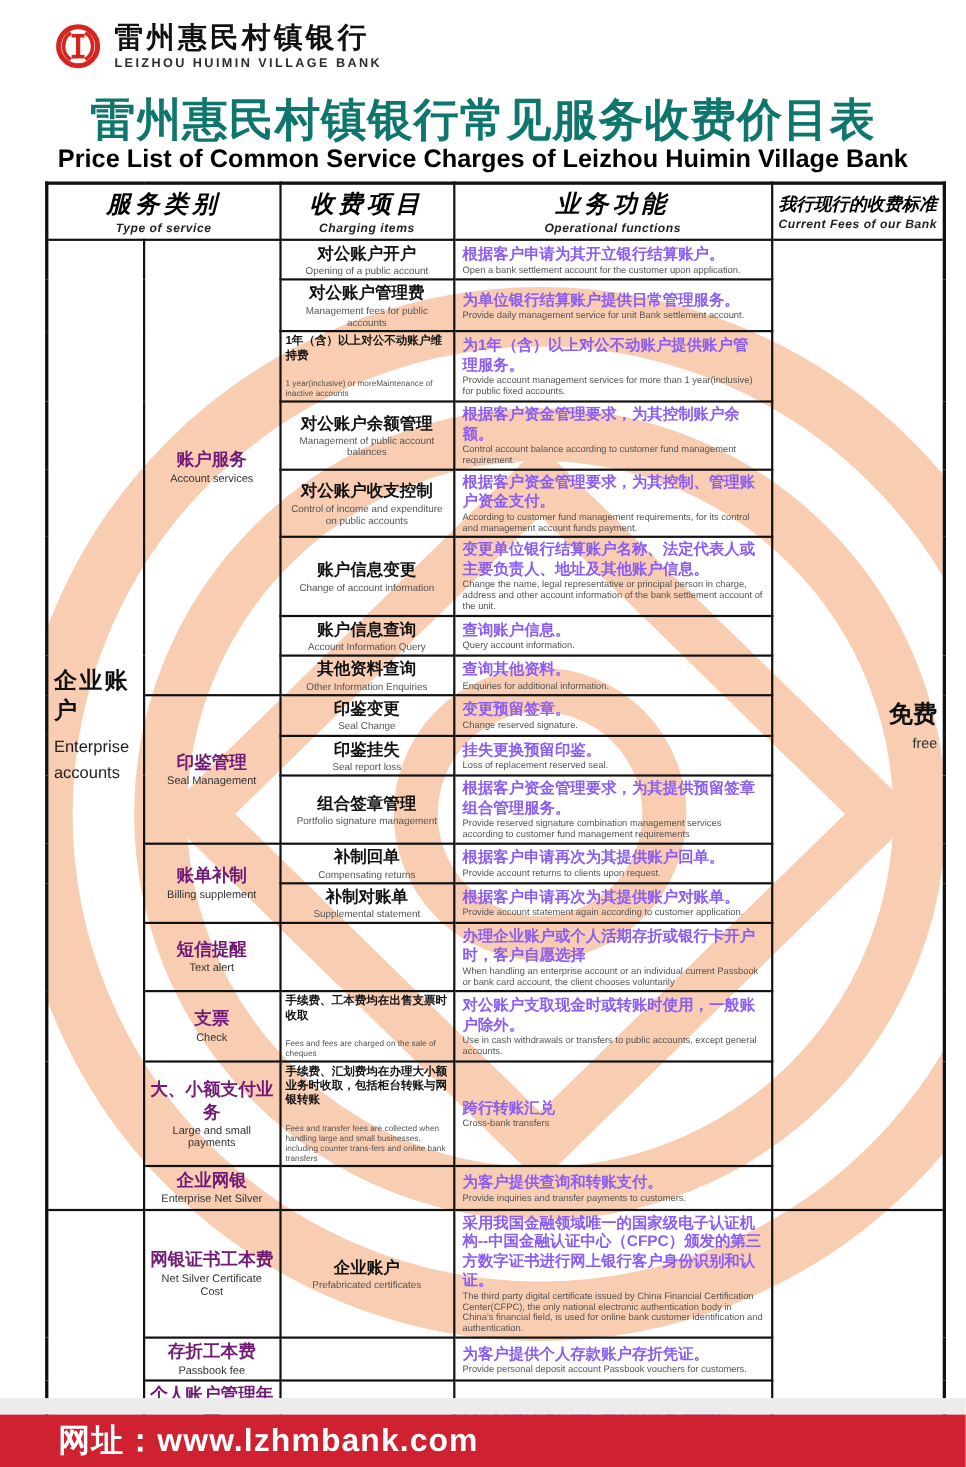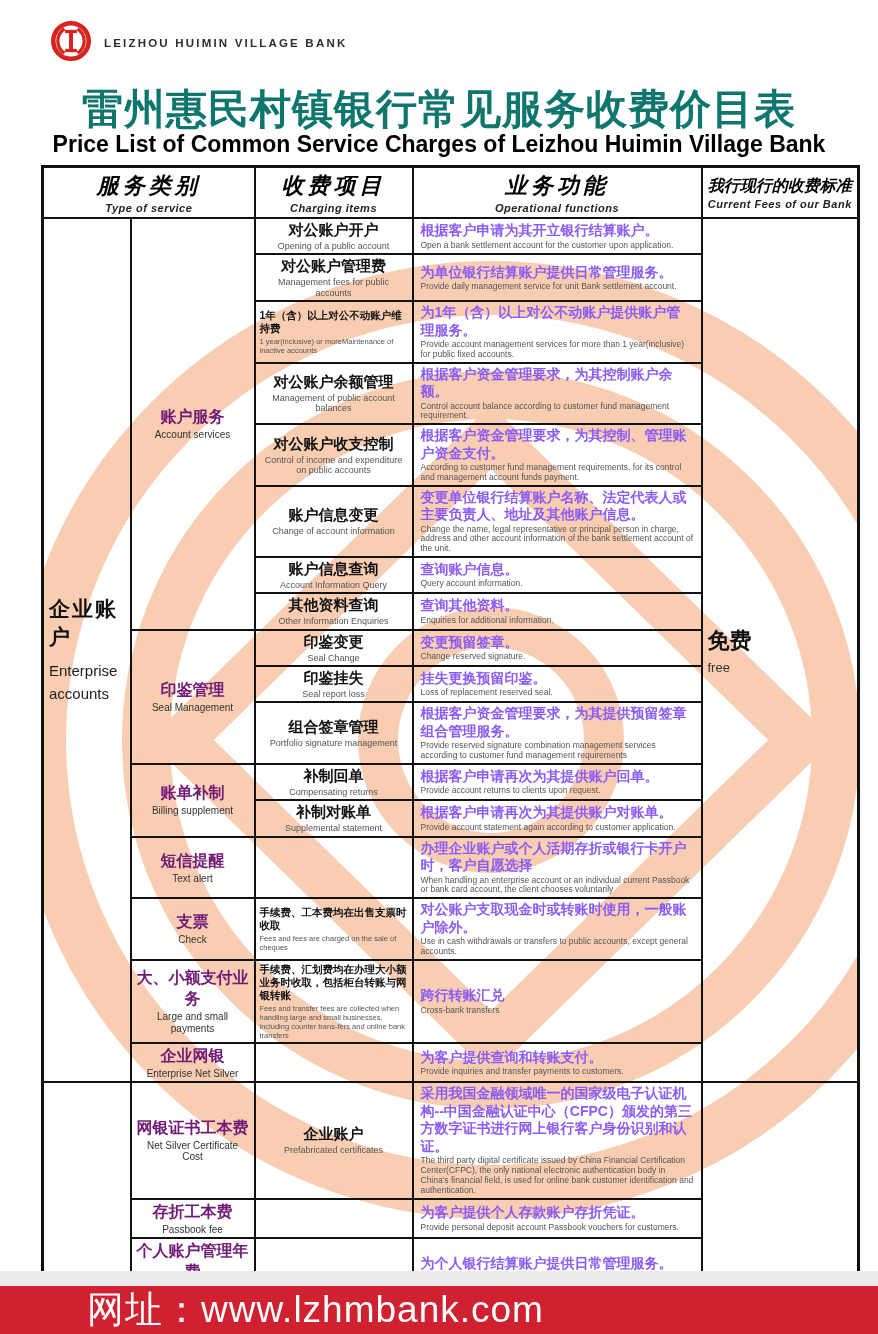--- a/index.html
+++ b/index.html
@@ -27,46 +27,47 @@
   td.g .cn{font-size:21px;font-weight:700;letter-spacing:2px;color:#111;}
   td.g .en{font-size:15px;color:#222;margin-top:8px;line-height:1.55;}
   td.s{text-align:center;}
   td.s .cn{font-size:16px;font-weight:700;color:#701a75;}
   td.s .en{font-size:10px;color:#333;margin-top:1px;line-height:1.15;}
   td.item{text-align:center;}
   td.item .cn{font-size:15px;font-weight:700;color:#111;}
   td.item .en{font-size:9px;color:#555;line-height:1.15;margin-top:1px;}
   td.item.note{text-align:left;padding:2px 4px;}
   td.item.note .cn{font-size:10.5px;font-weight:700;line-height:1.25;}
-  td.item.note .en{font-size:7.5px;color:#555;line-height:1.2;margin-top:2px;}
+  td.item.note .en{font-size:7.5px;color:#555;line-height:1.2;margin-top:14px;}
   td.func{text-align:left;padding:2px 7px;}
   td.func .cn{font-size:14px;font-weight:700;line-height:1.25;color:#8b5cf6;}
   td.func .en{font-size:8.5px;color:#555;line-height:1.15;margin-top:1px;}
-  td.fee{text-align:left;}
+  td.fee{text-align:right;}
   td.fee .cn{font-size:22px;font-weight:700;color:#111;}
   td.fee .en{font-size:13px;color:#333;margin-top:4px;}
   
   .footer-strip{position:absolute;top:1271px;left:0;width:878px;height:15px;background:#ececec;z-index:4;}
   .footer-bar{position:absolute;top:1286px;left:0;width:878px;height:48px;background:#cf2130;z-index:5;
               display:flex;align-items:center;}
-  .footer-bar .url{color:#fff;font-size:37px;font-weight:400;letter-spacing:1px;padding-left:87px;}
+  .footer-bar .url{color:#fff;font-size:29px;font-weight:700;letter-spacing:1px;padding-left:53px;}
 </style>
 </head>
 <body>
 
 <div class="brand">
   <svg width="42" height="42" viewBox="0 0 64 64">
     <circle cx="32" cy="32" r="27" fill="none" stroke="#d6251f" stroke-width="7"></circle>
     <path d="M 22 13.5 A 22 22 0 0 0 22 50.5" stroke="#d6251f" stroke-width="5" fill="none"></path>
     <path d="M 42 13.5 A 22 22 0 0 1 42 50.5" stroke="#d6251f" stroke-width="5" fill="none"></path>
     <rect x="29" y="16" width="6" height="32" fill="#d6251f"></rect>
     <rect x="23" y="15" width="18" height="5" fill="#d6251f"></rect>
     <rect x="23" y="44" width="18" height="5" fill="#d6251f"></rect>
   </svg>
   <div class="brand-text">
+    <div class="cnname">雷州惠民村镇银行</div>
     <div class="enname">LEIZHOU HUIMIN VILLAGE BANK</div>
   </div>
 </div>
 
 <div class="main-title">雷州惠民村镇银行常见服务收费价目表</div>
 <div class="sub-title">Price List of Common Service Charges of Leizhou Huimin Village Bank</div>
 
 <div class="table-wrap">
   <svg class="wm" width="816" height="1110" viewBox="0 0 816 1110">
     <g fill="none" stroke="#f8cdb2">

